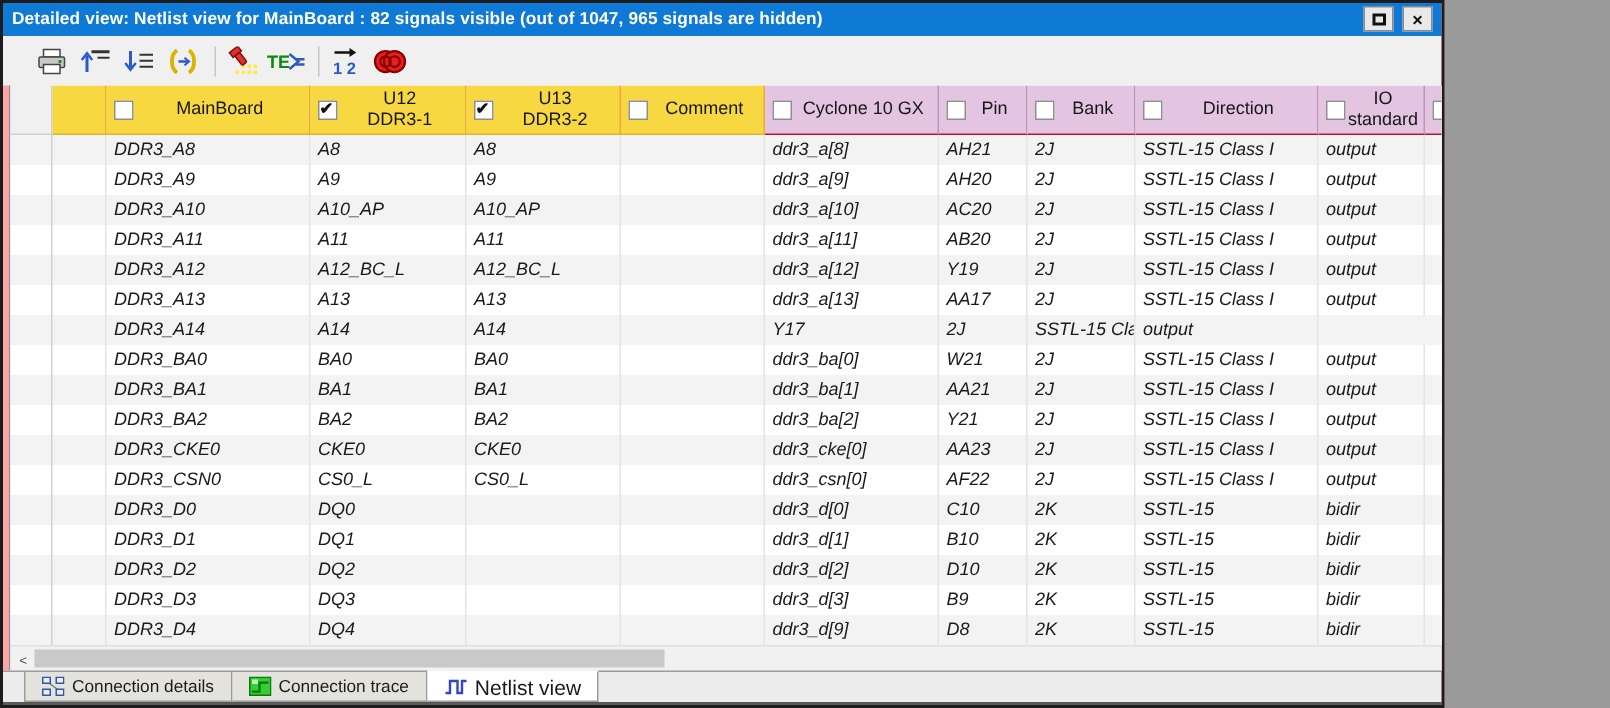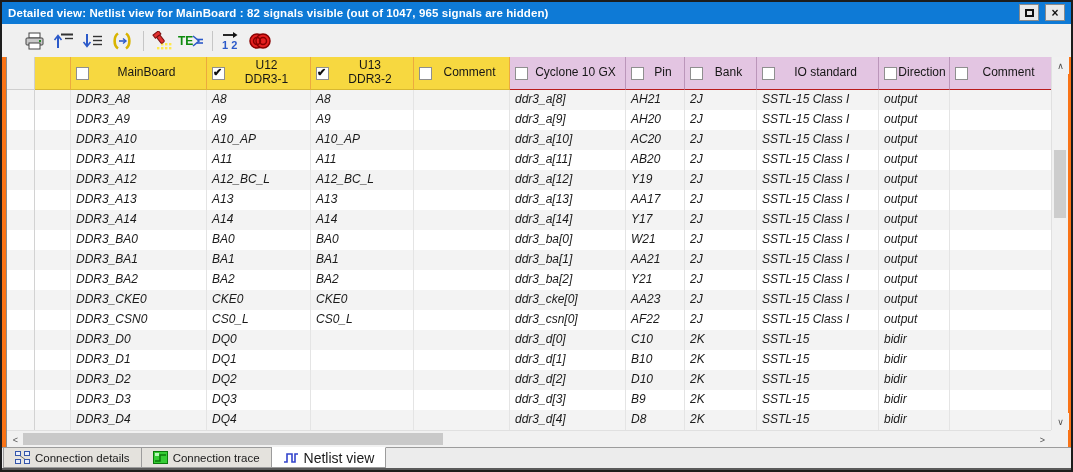--- a/index.html
+++ b/index.html
@@ -1,17 +1,17 @@
 <!DOCTYPE html>
 <html><head>
 <meta charset="utf-8">
 <style>
   html,body{margin:0;padding:0;background:#9a9a9a;font-family:"Liberation Sans",sans-serif;}
   *{box-sizing:border-box;}
-  #window{position:relative;width:1073px;height:472px;background:#f97316;border:2px solid #1c1c1c;overflow:hidden;}
+  #window{position:relative;width:963px;height:472px;background:#fca5a5;border:2px solid #1c1c1c;overflow:hidden;}
 
   
   #titlebar{position:absolute;left:0;top:0;width:100%;height:22px;background:#0e7ad6;display:flex;align-items:center;}
   #titlebar .ttext{color:#fff;font-weight:bold;font-size:11.5px;padding-left:6px;white-space:nowrap;letter-spacing:.1px;}
   .winbtns{position:absolute;right:6px;top:2px;display:flex;gap:6px;}
   .winbtn{width:20px;height:17px;background:#e9e9e9;border:1px solid #8a8a8a;display:flex;align-items:center;justify-content:center;color:#111;font-size:12px;font-weight:bold;line-height:1;}
   .winbtn .maxglyph{width:9px;height:8px;border:2px solid #111;display:block;}
 
   
   #toolbar{position:absolute;left:0;top:22px;width:100%;height:33px;background:#f0f0f0;display:flex;align-items:center;padding-left:20px;}
@@ -41,21 +41,21 @@
 
   
   #vscroll{position:absolute;right:0;top:0;width:17px;height:373px;background:#f1f1f1;border-left:1px solid #e0e0e0;}
   #hscroll{position:absolute;left:0;bottom:0;width:1044px;height:17px;background:#f1f1f1;border-top:1px solid #e0e0e0;}
   .sbbtn{position:absolute;width:17px;height:17px;display:flex;align-items:center;justify-content:center;font-size:9px;color:#505050;background:#f1f1f1;}
   #vthumb{position:absolute;left:2px;right:2px;top:93px;height:68px;background:#cdcdcd;}
   #hthumb{position:absolute;top:2px;bottom:2px;left:16px;width:420px;background:#c9c9c9;}
   #sbcorner{position:absolute;right:0;bottom:0;width:17px;height:17px;background:#f1f1f1;}
 
   
-  #tabbar{position:absolute;left:0;top:445px;width:100%;height:21px;background:#ececec;border-top:1px solid #9c9c9c;display:flex;align-items:stretch;padding-left:1px;}
+  #tabbar{position:absolute;left:0;top:445px;width:100%;height:21px;background:#ececec;border-top:1px solid #9c9c9c;display:flex;align-items:stretch;padding-left:14px;}
   .tab{display:flex;align-items:center;gap:5px;padding:0 11px;font-size:11.5px;color:#1a1a1a;background:#e4e2dd;border:1px solid #9c9c9c;border-top:none;white-space:nowrap;}
   .tab+.tab{border-left:none;}
   .tab.active{background:#ffffff;font-size:14px;border-top:1px solid #ffffff;margin-top:-1px;}
   #bottomstrip{position:absolute;left:0;top:466px;width:100%;height:2px;background:#5a5a5a;}
 </style>
 </head>
 <body>
 
 <div id="window">
 
@@ -179,25 +179,25 @@
         <div class="hc pink">
           <span class="cb"></span>
           <span class="hlabel">Pin</span>
         </div>
         <div class="hc pink">
           <span class="cb"></span>
           <span class="hlabel">Bank</span>
         </div>
         <div class="hc pink">
           <span class="cb"></span>
+          <span class="hlabel">Direction</span>
+        </div>
+        <div class="hc pink">
+          <span class="cb"></span>
           <span class="hlabel">IO standard</span>
-        </div>
-        <div class="hc pink">
-          <span class="cb"></span>
-          <span class="hlabel">Direction</span>
         </div>
         <div class="hc pink lastcol">
           <span class="cb"></span>
           <span class="hlabel">Comment</span>
         </div>
       </div>
       <div id="tbody">
   <div class="trow">
     <div class="tc rowhead"></div>
     <div class="tc"></div>
@@ -288,21 +288,20 @@
     <div class="tc lastcell"></div>
   </div>
 
   <div class="trow">
     <div class="tc rowhead"></div>
     <div class="tc"></div>
     <div class="tc">DDR3_A14</div>
     <div class="tc">A14</div>
     <div class="tc">A14</div>
     <div class="tc"></div>
-    <div class="tc">ddr3_a[14]</div>
     <div class="tc">Y17</div>
     <div class="tc">2J</div>
     <div class="tc">SSTL-15 Class I</div>
     <div class="tc">output</div>
     <div class="tc lastcell"></div>
   </div>
 
   <div class="trow">
     <div class="tc rowhead"></div>
     <div class="tc"></div>
@@ -438,21 +437,21 @@
     <div class="tc lastcell"></div>
   </div>
 
   <div class="trow">
     <div class="tc rowhead"></div>
     <div class="tc"></div>
     <div class="tc">DDR3_D4</div>
     <div class="tc">DQ4</div>
     <div class="tc"></div>
     <div class="tc"></div>
-    <div class="tc">ddr3_d[4]</div>
+    <div class="tc">ddr3_d[9]</div>
     <div class="tc">D8</div>
     <div class="tc">2K</div>
     <div class="tc">SSTL-15</div>
     <div class="tc">bidir</div>
     <div class="tc lastcell"></div>
   </div>
 </div>
     </div>
 
     <div id="vscroll">

